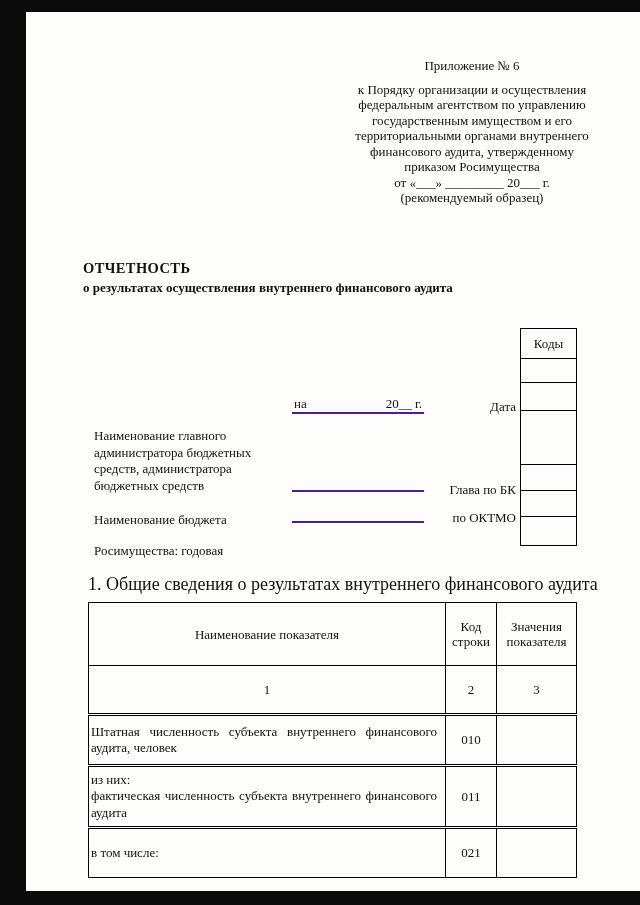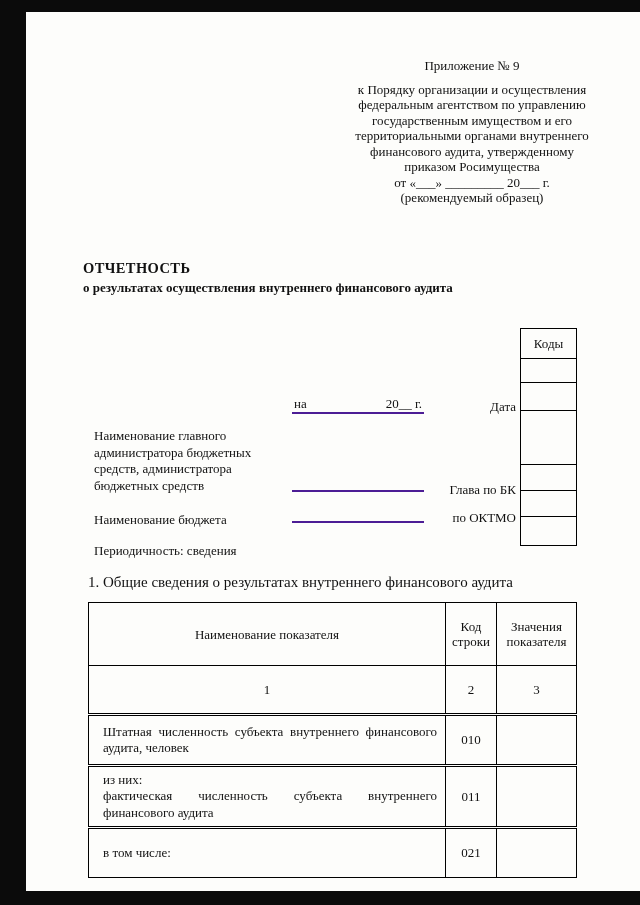--- a/index.html
+++ b/index.html
@@ -32,38 +32,38 @@
              justify-content:space-between; align-items:flex-end; font-size:13px; padding:0 2px; }
   .date-label  { left:404px; top:387px; width:86px;  text-align:right; font-size:13px; }
   .admin-label { left:68px;  top:416px; width:204px; font-size:13px; line-height:16.5px; }
   .admin-line  { left:266px; top:460px; width:132px; height:20px; }
   .glava-label { left:378px; top:470px; width:112px; text-align:right; font-size:13px; }
   .budget-label{ left:68px;  top:500px; font-size:13px; }
   .budget-line { left:266px; top:491px; width:132px; height:20px; }
   .oktmo-label { left:378px; top:498px; width:112px; text-align:right; font-size:13px; }
   .period-label{ left:68px;  top:531px; font-size:13px; }
 
-  .section-heading { left:62px; top:562px; font-size:15px; }
+  .section-heading { left:62px; top:562px; font-size:18px; }
 
   
   .main-table { left:62px; top:590px; border-collapse:collapse; font-size:13px; table-layout:fixed; }
   .main-table th, .main-table td { border:1px solid #000; font-weight:normal; vertical-align:middle; padding:16px 4px; }
   .main-table th { text-align:center; line-height:15px; }
-  .main-table .name-cell { text-align:justify; white-space:pre-line; padding:3px 8px 3px 14px; line-height:16.5px;font-family:Liberation Serif, serif; }
+  .main-table .name-cell { text-align:justify; white-space:pre-line; padding:3px 8px 3px 2px; line-height:16.5px;font-family:Liberation Serif, serif; }
   .main-table .code-cell, .main-table .value-cell { text-align:center; }
   .main-table tr.dbl td { border-top:3px double #000; }
 </style>
 </head>
 <body>
 
 <div class="screen">
   <div class="page">
 
     <div class="abs appendix-block">
-      <div class="appendix-title">Приложение № 9</div>
+      <div class="appendix-title">Приложение № 6</div>
       <div class="prewrap">к Порядку организации и осуществления
 федеральным агентством по управлению
 государственным имуществом и его
 территориальными органами внутреннего
 финансового аудита, утвержденному
 приказом Росимущества</div>
       <div>от «___» _________ 20___ г.</div>
       <div>(рекомендуемый образец)</div>
     </div>
 
@@ -89,21 +89,21 @@
     <div class="abs date-label">Дата</div>
 
     <div class="abs admin-label">Наименование главного администратора бюджетных средств, администратора бюджетных средств</div>
     <div class="abs admin-line field-line"></div>
     <div class="abs glava-label">Глава по БК</div>
 
     <div class="abs budget-label">Наименование бюджета</div>
     <div class="abs budget-line field-line"></div>
     <div class="abs oktmo-label">по ОКТМО</div>
 
-    <div class="abs period-label">Периодичность: сведения</div>
+    <div class="abs period-label">Росимущества: годовая</div>
 
     <div class="abs section-heading">1. Общие сведения о результатах внутреннего финансового аудита</div>
 
     <table class="abs main-table">
       <colgroup>
         <col style="width:357px">
           <col style="width:51px">
           <col style="width:80px">
       </colgroup>
       <thead>

